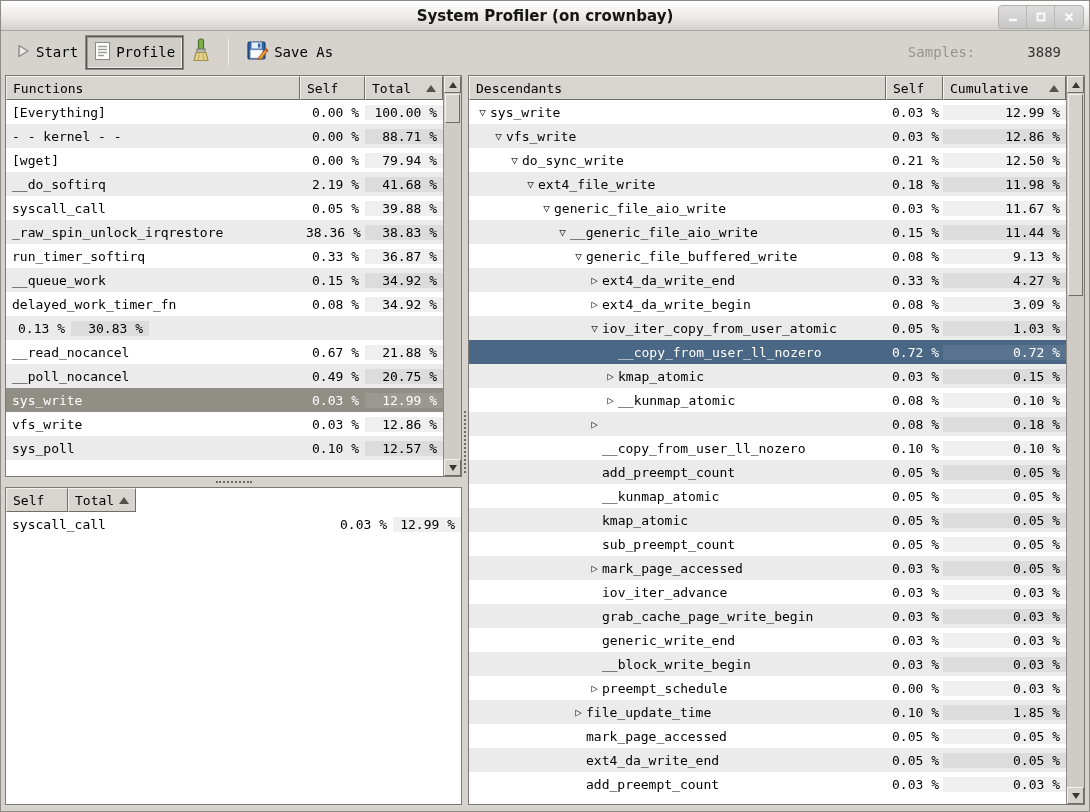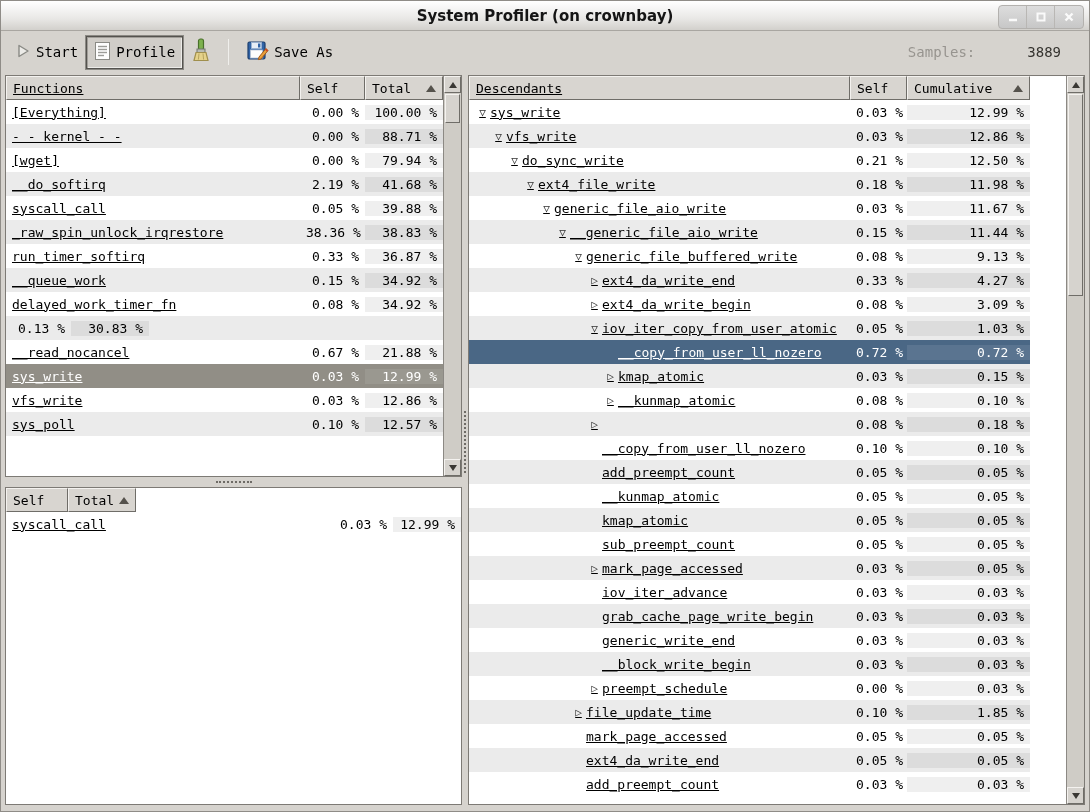--- a/index.html
+++ b/index.html
@@ -37,33 +37,33 @@
   .left-col { width: 457px; flex: 0 0 457px; display: flex; flex-direction: column; }
   .vsplitter { width: 6px; flex: 0 0 6px; position: relative; }
   .vsplitter .dots { position: absolute; left: 2px; top: 336px; height: 62px; border-left: 2px dotted #6e6b66; }
   .right-col { flex: 1; display: flex; flex-direction: column; }
 
   .pane { border: 1px solid #7d7a75; background: #fff; display: flex; overflow: hidden; }
   .functions-pane { height: 402px; flex: 0 0 402px; }
   .hsplitter { height: 10px; flex: 0 0 10px; position: relative; }
   .hsplitter .dots { position: absolute; top: 4px; left: 211px; width: 36px; border-top: 2px dotted #6e6b66; }
   .callers-pane { flex: 1; }
-  .descendants-pane { flex: 1; gap: 36px; }
+  .descendants-pane { flex: 1; }
 
   .pane-content { flex: 1; display: flex; flex-direction: column; overflow: hidden; }
   .pane-header { display: flex; height: 24px; flex: 0 0 24px; }
   .hcell { background: #d8d5d0; border: 1px solid; border-color: #f4f2ef #6f6d68 #6f6d68 #f4f2ef; padding: 2px 6px; display: flex; align-items: center; overflow: hidden; white-space: nowrap; }
   .hcell .sort-arrow { margin-left: auto; width: 0; height: 0; border-left: 5px solid transparent; border-right: 5px solid transparent; border-bottom: 7px solid #55524c; }
   .rows { flex: 1; overflow: hidden; }
 
   .row { height: 24px; display: flex; align-items: center; white-space: nowrap; }
   .row.alt { background: #ebebeb; }
   .row.sel-inactive { background: var(--sel-inactive); color: #fff; }
   .row.sel-active { background: var(--sel-active); color: #fff; }
-  .cell-name { flex: 1; padding: 0 4px 0 6px; overflow: hidden; text-overflow: clip; text-decoration: underline; }
+  .cell-name { flex: 1; padding: 0 4px 0 6px; overflow: hidden; text-overflow: clip; }
   .cell-num { text-align: right; padding: 0 6px; flex-shrink: 0; }
   .row:not(.sel-inactive):not(.sel-active) .sorted { background: rgba(0,0,0,0.062); }
   .row.sel-inactive .sorted, .row.sel-active .sorted { background: rgba(255,255,255,0.09); }
 
   .w-self-f { width: 65px; } .w-total-f { width: 78px; }
   .w-self-c { width: 62px; } .w-total-c { width: 68px; }
   .w-self-d { width: 57px; } .w-cum-d  { width: 123px; }
 
   .expander { display: inline-block; width: 15px; flex: 0 0 15px; text-align: center; font-size: 11px; color: #333; }
   .indent { display: inline-block; flex-shrink: 0; }
@@ -218,20 +218,25 @@
               </div>
               <div class="row alt">
                 <span class="cell-num w-self-f">0.13 %</span>
                 <span class="cell-num w-total-f sorted">30.83 %</span>
               </div>
               <div class="row">
                 <span class="cell-name">__read_nocancel</span>
                 <span class="cell-num w-self-f">0.67 %</span>
                 <span class="cell-num w-total-f sorted">21.88 %</span>
               </div>
+              <div class="row alt">
+                <span class="cell-name">__poll_nocancel</span>
+                <span class="cell-num w-self-f">0.49 %</span>
+                <span class="cell-num w-total-f sorted">20.75 %</span>
+              </div>
               <div class="row alt sel-inactive">
                 <span class="cell-name">sys_write</span>
                 <span class="cell-num w-self-f">0.03 %</span>
                 <span class="cell-num w-total-f sorted">12.99 %</span>
               </div>
               <div class="row">
                 <span class="cell-name">vfs_write</span>
                 <span class="cell-num w-self-f">0.03 %</span>
                 <span class="cell-num w-total-f sorted">12.86 %</span>
               </div>

